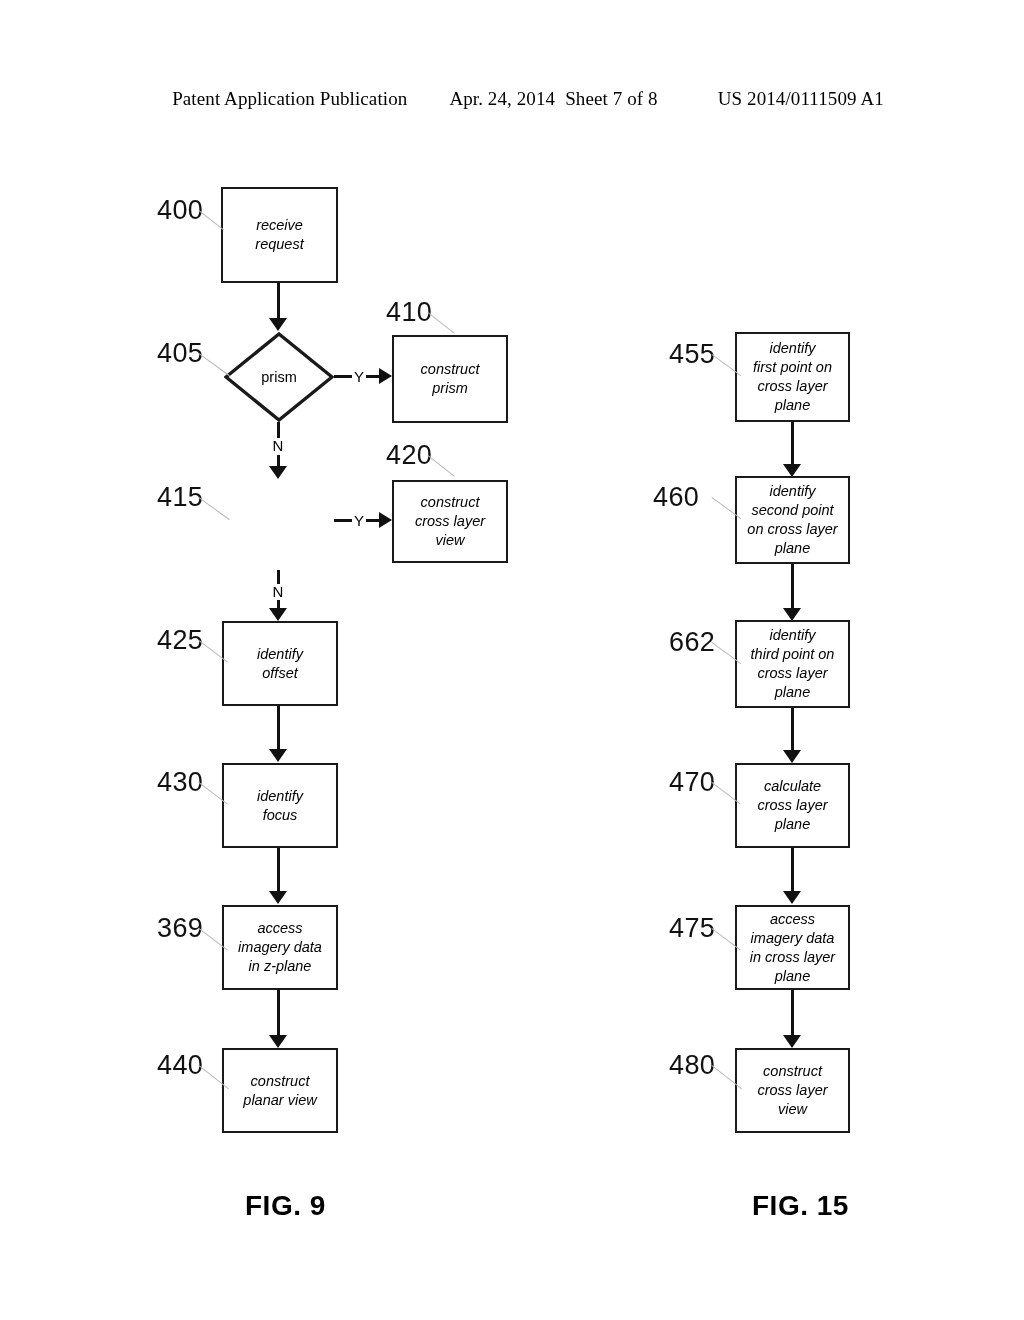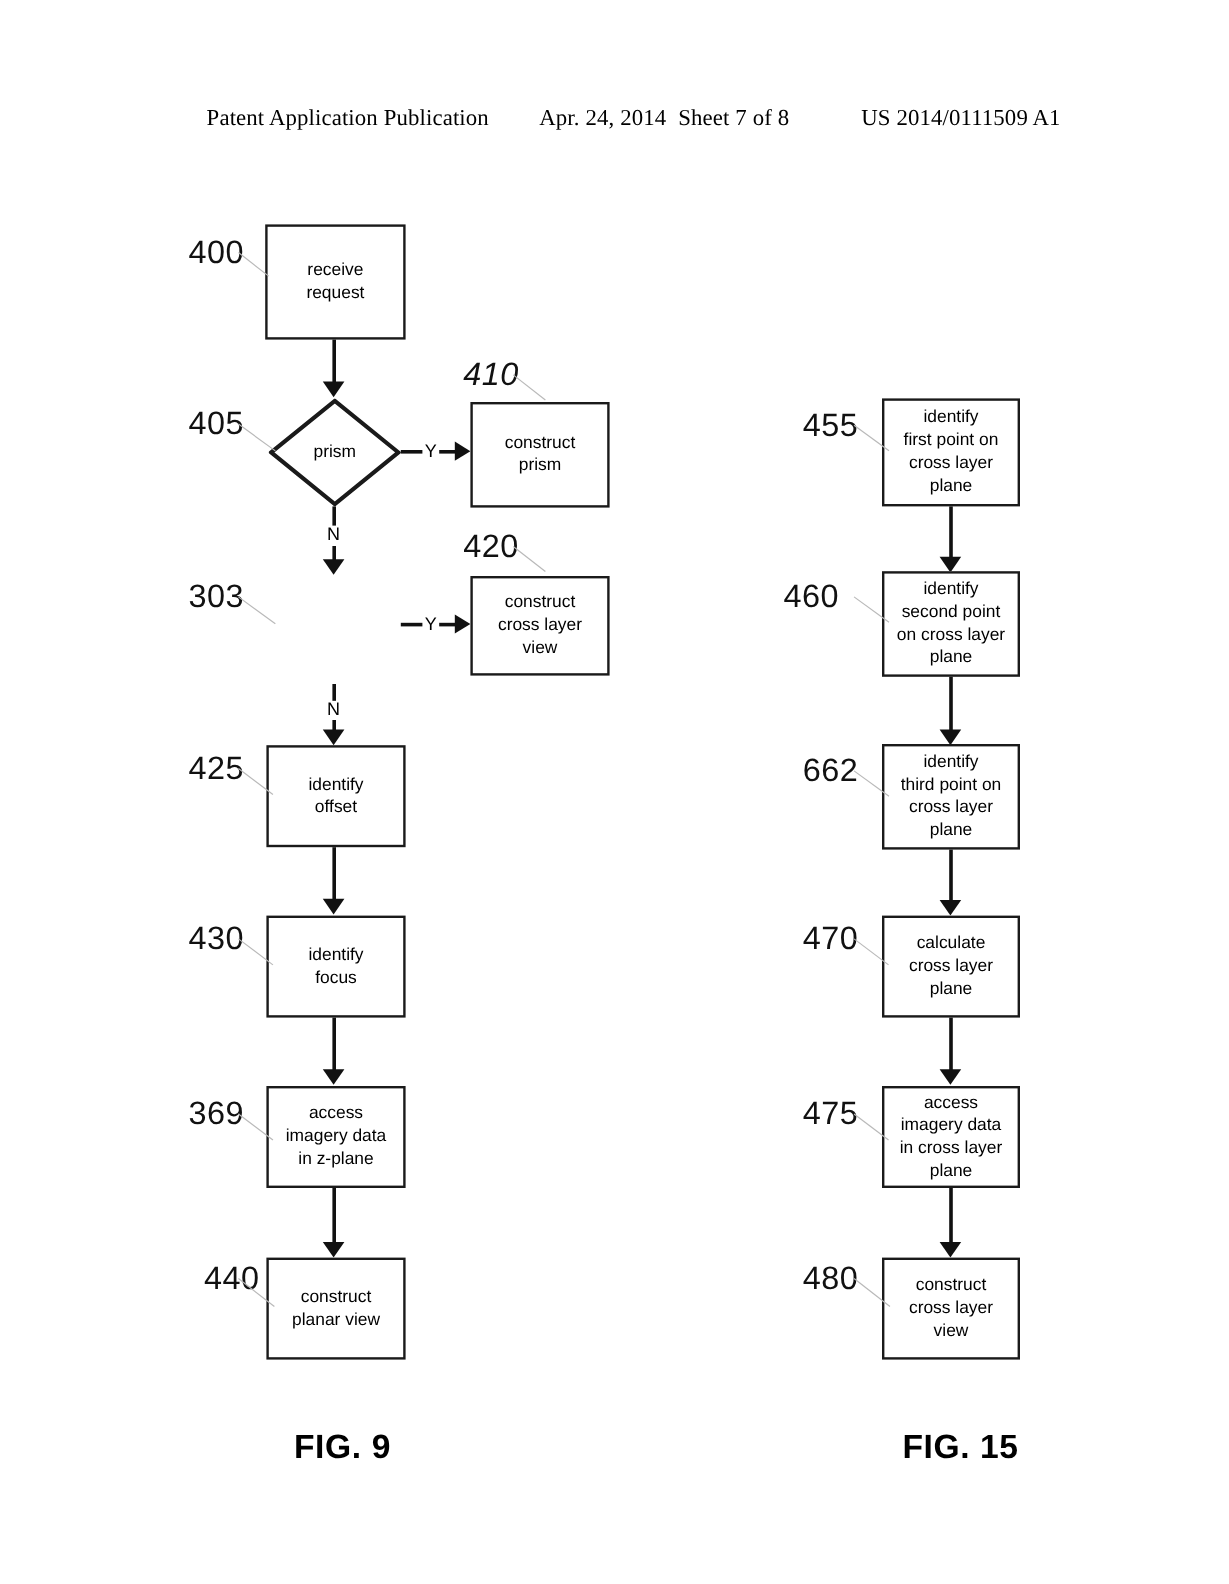--- a/index.html
+++ b/index.html
@@ -50,20 +50,21 @@
     background: #ffffff;
     display: flex;
     align-items: center;
     justify-content: center;
     text-align: center;
     font-size: 14.5px;
     line-height: 19px;
     font-family: "Liberation Sans", sans-serif;
     color: #000000;
     padding: 2px 4px;
+    font-style: italic;
   }
   .node .node-text { display: block; width: 100%; }
 
   .diamond {
     position: absolute;
     box-sizing: border-box;
   }
   .diamond .dia-shape {
     position: absolute;
     inset: 0;
@@ -171,29 +172,29 @@
   <div class="leader" style="left:199px; top:353px; width:38px; transform:rotate(36deg);"></div>
 
   <div class="hline" style="left:334px; top:375px; width:24px;"></div>
   <div class="branch-label" style="left:352px; top:369px; width:14px;">Y</div>
   <div class="hline" style="left:366px; top:375px; width:14px;"></div>
   <div class="arrow-right" style="left:379px; top:368px;"></div>
 
   <div class="node" style="left:392px; top:335px; width:116px; height:88px;">
     <span class="node-text">construct<br>prism</span>
   </div>
-  <div class="refnum" style="left:386px; top:297px;font-style:italic;">410</div>
+  <div class="refnum" style="left:386px; top:297px;">410</div>
   <div class="leader" style="left:428px; top:312px; width:34px; transform:rotate(38deg);"></div>
 
   <div class="vline" style="left:277px; top:422px; height:17px;"></div>
   <div class="branch-label" style="left:271px; top:438px; width:14px;">N</div>
   <div class="vline" style="left:277px; top:455px; height:14px;"></div>
   <div class="arrow-down" style="left:269px; top:466px;"></div>
 
-  <div class="refnum" style="left:157px; top:482px;">303</div>
+  <div class="refnum" style="left:157px; top:482px;">415</div>
   <div class="leader" style="left:199px; top:497px; width:38px; transform:rotate(36deg);"></div>
 
   <div class="hline" style="left:334px; top:519px; width:24px;"></div>
   <div class="branch-label" style="left:352px; top:513px; width:14px;">Y</div>
   <div class="hline" style="left:366px; top:519px; width:14px;"></div>
   <div class="arrow-right" style="left:379px; top:512px;"></div>
 
   <div class="node" style="left:392px; top:480px; width:116px; height:83px;">
     <span class="node-text">construct<br>cross layer<br>view</span>
   </div>
@@ -228,21 +229,21 @@
   </div>
   <div class="refnum" style="left:157px; top:913px;">369</div>
   <div class="leader" style="left:199px; top:928px; width:36px; transform:rotate(37deg);"></div>
 
   <div class="vline" style="left:277px; top:990px; height:46px;"></div>
   <div class="arrow-down" style="left:269px; top:1035px;"></div>
 
   <div class="node" style="left:222px; top:1048px; width:116px; height:85px;">
     <span class="node-text">construct<br>planar view</span>
   </div>
-  <div class="refnum" style="left:157px; top:1050px;margin-left:13px;">440</div>
+  <div class="refnum" style="left:157px; top:1050px;">440</div>
   <div class="leader" style="left:199px; top:1065px; width:38px; transform:rotate(38deg);"></div>
 
   <div class="node" style="left:735px; top:332px; width:115px; height:90px;">
     <span class="node-text">identify<br>first point on<br>cross layer<br>plane</span>
   </div>
   <div class="refnum" style="left:669px; top:339px;">455</div>
   <div class="leader" style="left:712px; top:354px; width:36px; transform:rotate(36deg);"></div>
 
   <div class="vline" style="left:791px; top:422px; height:44px;"></div>
   <div class="arrow-down" style="left:783px; top:464px;"></div>

